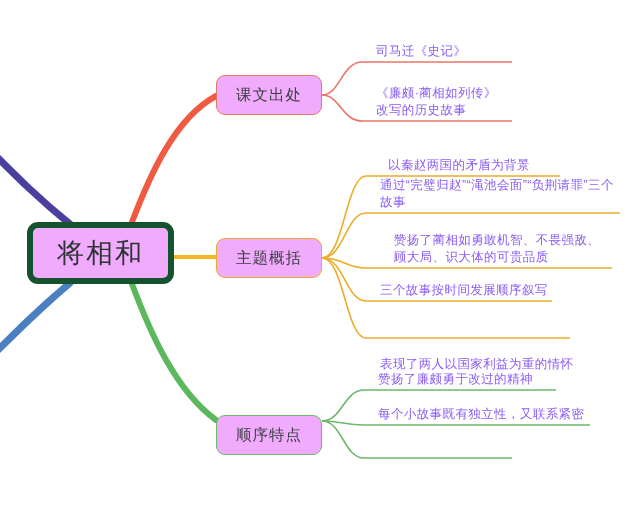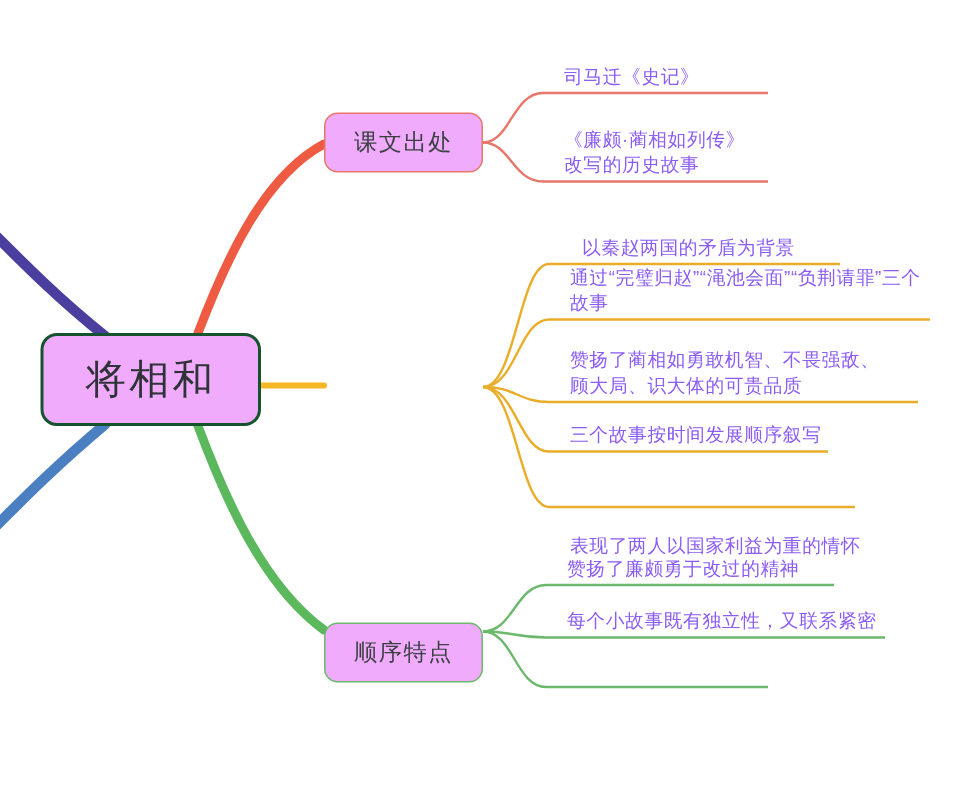--- a/index.html
+++ b/index.html
@@ -33,21 +33,21 @@
     background: #f0abfc;
     border-radius: 9px;
     color: #3c4043;
     white-space: nowrap;
   }
   #root-node {
     left: 27px;
     top: 222px;
     width: 147px;
     height: 62px;
-    border: 2px solid #14532d;
+    border: 6px solid #14532d;
     border-radius: 11px;
     font-size: 27px;
     letter-spacing: 2px;
     color: #2f3337;
   }
   .topic {
     height: 40px;
     font-size: 15.5px;
     letter-spacing: 1px;
     border-width: 1.6px;
@@ -99,39 +99,42 @@
     <path d="M 322 421 C 342 421 344 458 364 458 L 512 458" stroke="#6cb86c" stroke-width="1.6" fill="none"></path>
   </svg>
 
   <div class="node" id="root-node">
     <span>将相和</span>
   </div>
 
   <div class="node topic" id="topic-0">
     <span>课文出处</span>
   </div>
+  <div class="node topic" id="topic-1">
+    <span>主题概括</span>
+  </div>
   <div class="node topic" id="topic-2">
     <span>顺序特点</span>
   </div>
 
   <div class="leaf" style="left:372px; top:42px; width:150px; height:20px;">
     <span class="leaf-text">司马迁《史记》</span>
   </div>
   <div class="leaf" style="left:372px; top:82px; width:160px; height:39px;">
     <span class="leaf-text">《廉颇·蔺相如列传》
 改写的历史故事</span>
   </div>
 
   <div class="leaf" style="left:360px; top:156px; width:190px; height:20px;margin-left:24px;">
     <span class="leaf-text">以秦赵两国的矛盾为背景</span>
   </div>
   <div class="leaf" style="left:376px; top:193px; width:250px; height:20px;">
     <span class="leaf-text">通过“完璧归赵”“渑池会面”“负荆请罪”三个故事</span>
   </div>
-  <div class="leaf" style="left:376px; top:230px; width:240px; height:38px;">
+  <div class="leaf" style="left:376px; top:230px; width:240px; height:38px;justify-content:center;">
     <span class="leaf-text">赞扬了蔺相如勇敢机智、不畏强敌、
 顾大局、识大体的可贵品质</span>
   </div>
   <div class="leaf" style="left:376px; top:281px; width:180px; height:20px;">
     <span class="leaf-text">三个故事按时间发展顺序叙写</span>
   </div>
   <div class="leaf" style="left:376px; top:318px; width:200px; height:20px;margin-top:37px;">
     <span class="leaf-text">表现了两人以国家利益为重的情怀</span>
   </div>
 

